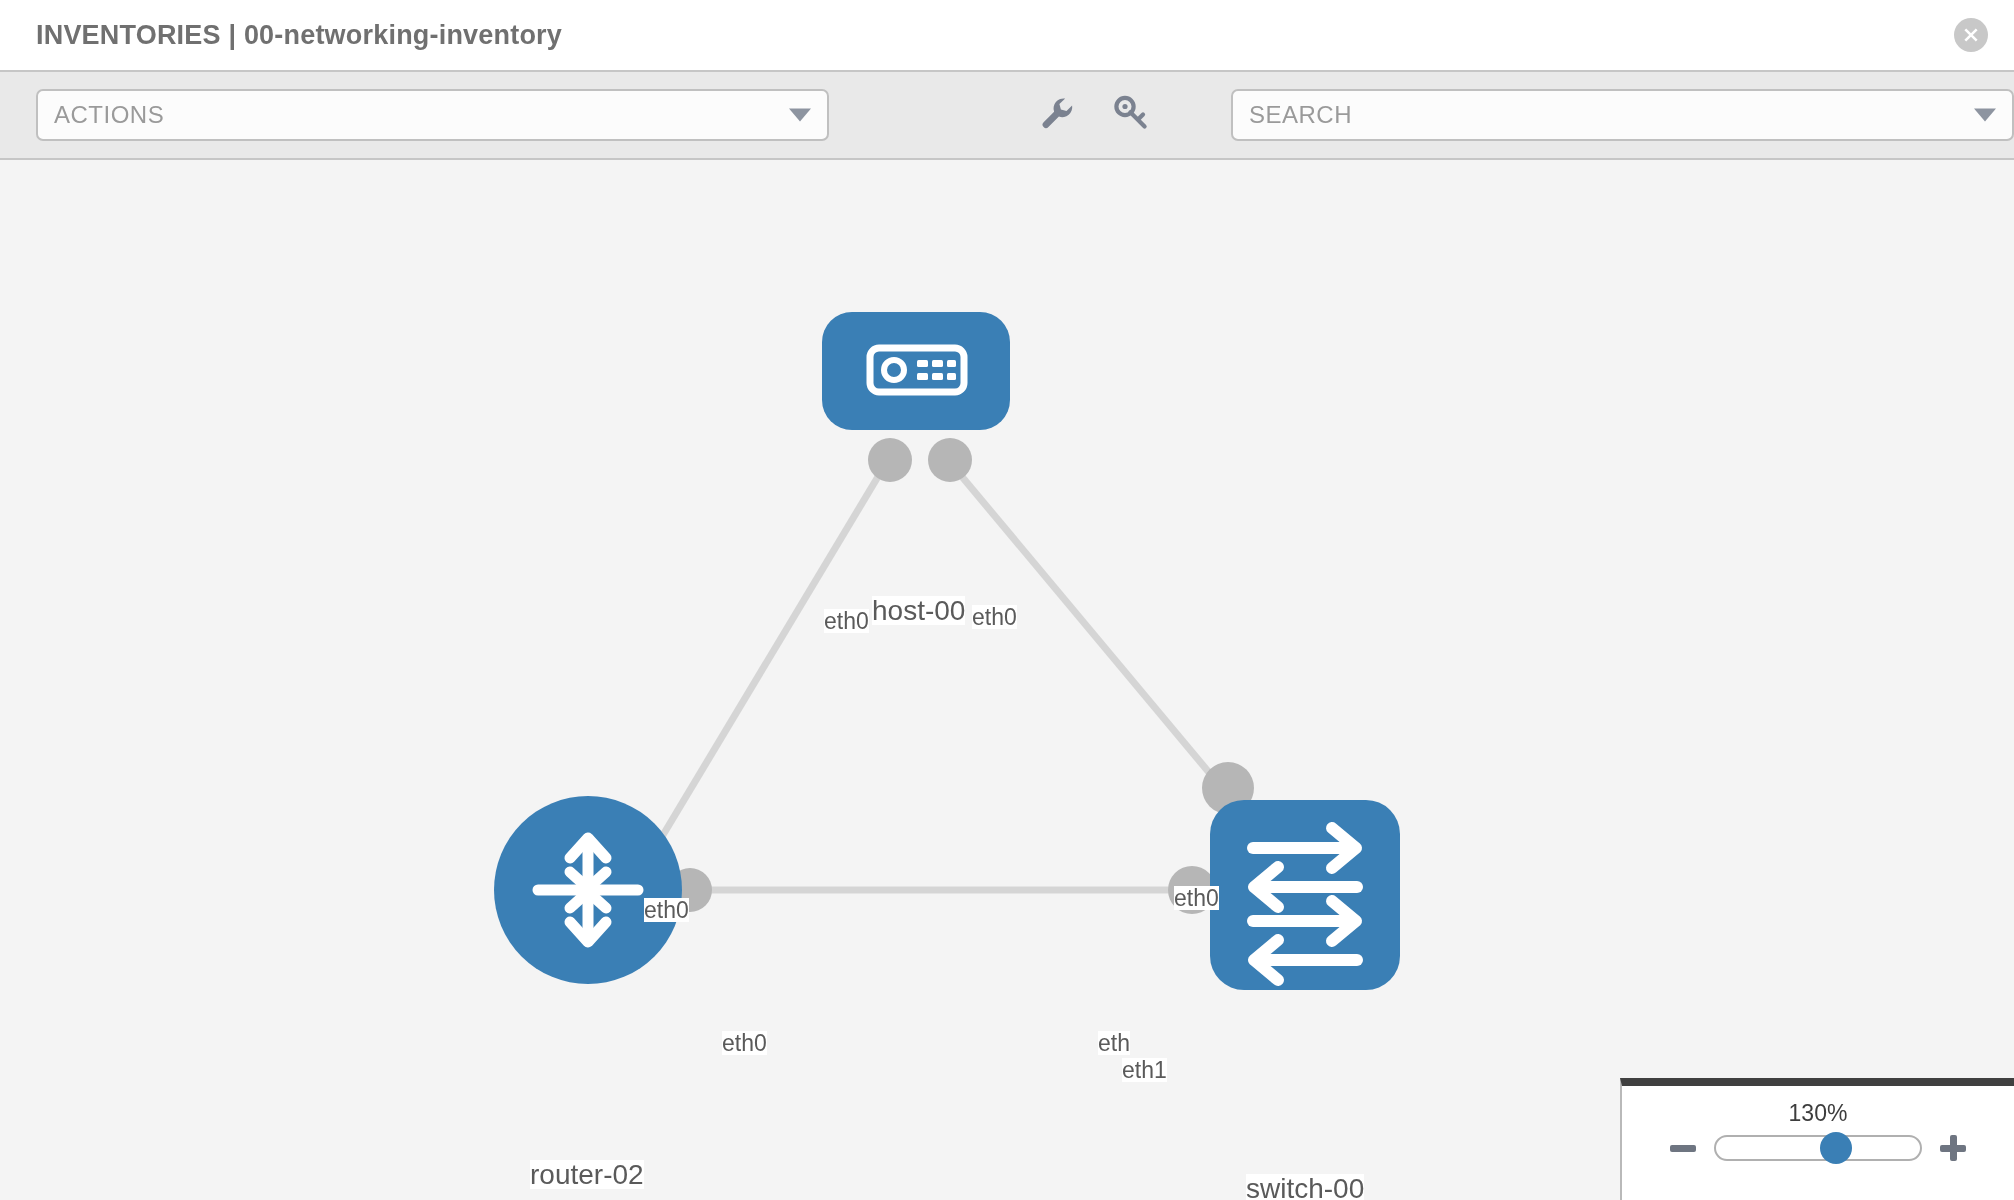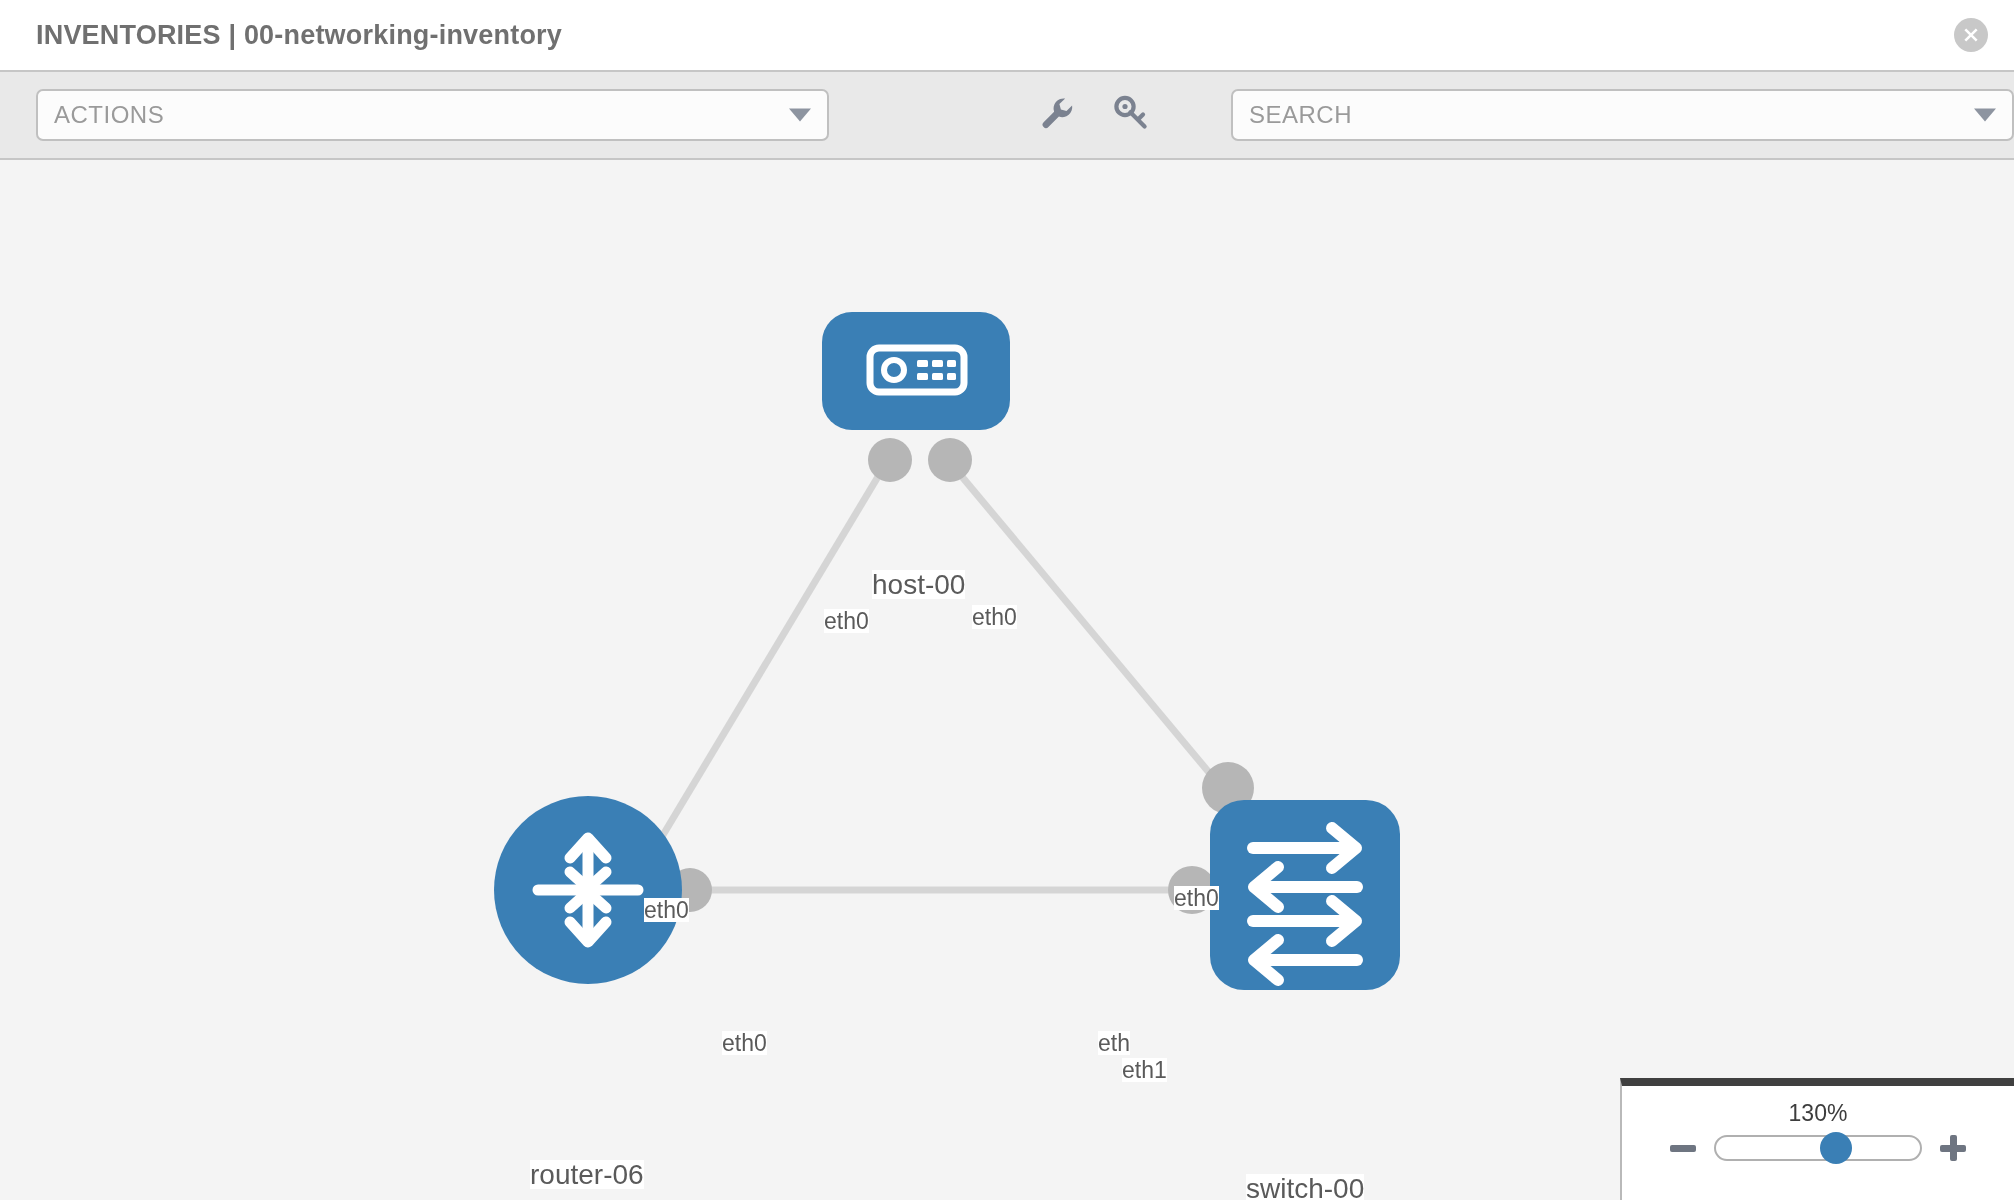--- a/index.html
+++ b/index.html
@@ -254,26 +254,26 @@
 
           <path d="M1253 761 L1355 761"></path>
           <path d="M1332 741 L1356 761 L1332 781"></path>
 
           <path d="M1357 800 L1255 800"></path>
           <path d="M1278 780 L1254 800 L1278 820"></path>
         </g>
       </g>
     </svg>
 
-    <div class="nlabel name" style="left:872px; top:410px;">host-00</div>
+    <div class="nlabel name" style="left:872px; top:436px;">host-00</div>
     <div class="nlabel iface" style="left:824px; top:449px;">eth0</div>
     <div class="nlabel iface" style="left:972px; top:445px;">eth0</div>
 
     <div class="nlabel iface" style="left:644px; top:738px;">eth0</div>
-    <div class="nlabel name" style="left:530px; top:1000px;">router-06</div>
+    <div class="nlabel name" style="left:530px; top:1000px;">router-02</div>
     <div class="nlabel iface" style="left:722px; top:871px;">eth0</div>
 
     <div class="nlabel iface" style="left:1174px; top:726px;">eth0</div>
     <div class="nlabel iface" style="left:1098px; top:871px;">eth</div>
     <div class="nlabel iface" style="left:1122px; top:898px;">eth1</div>
     <div class="nlabel name" style="left:1246px; top:1000px;margin-top:14px;">switch-00</div>
 
     <div class="zoom-panel">
       <div class="zoom-value">130%</div>
       <div class="zoom-row">

